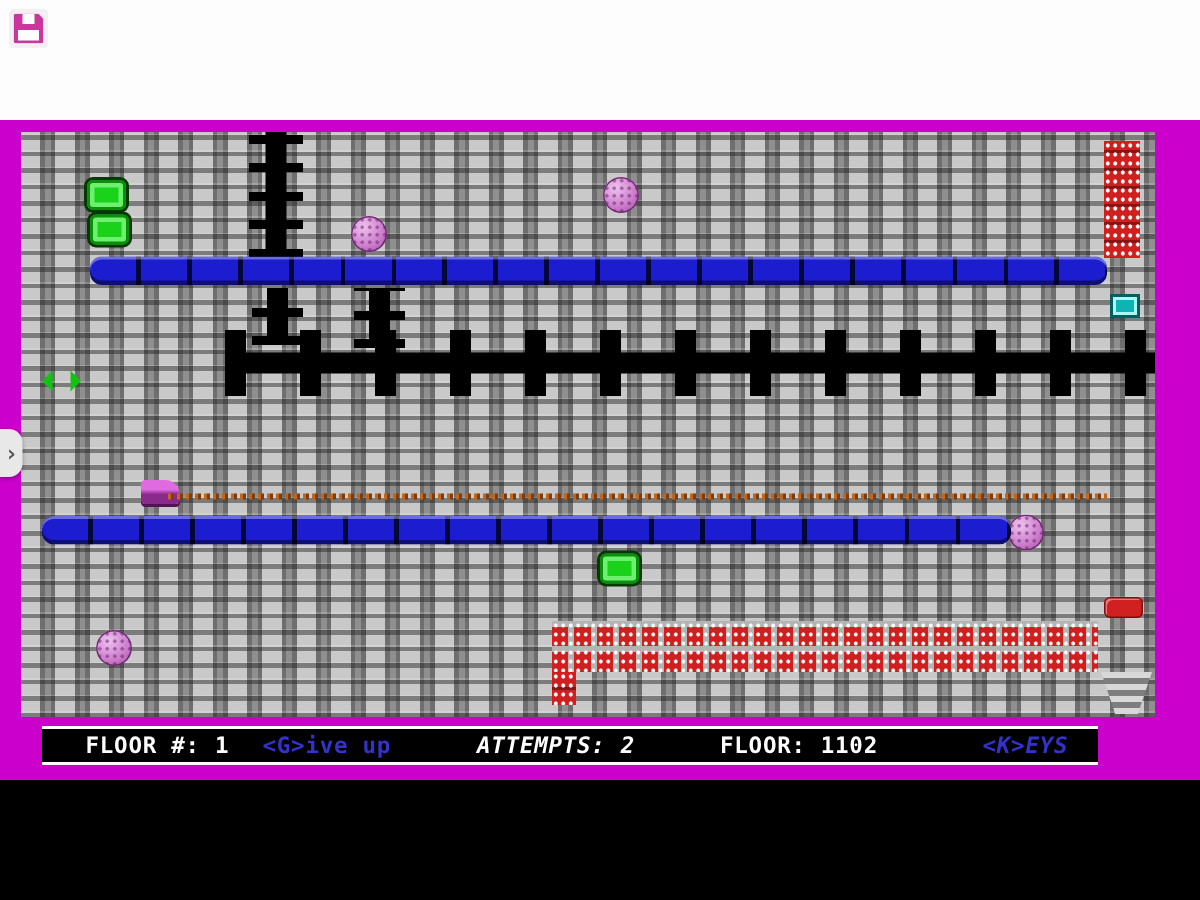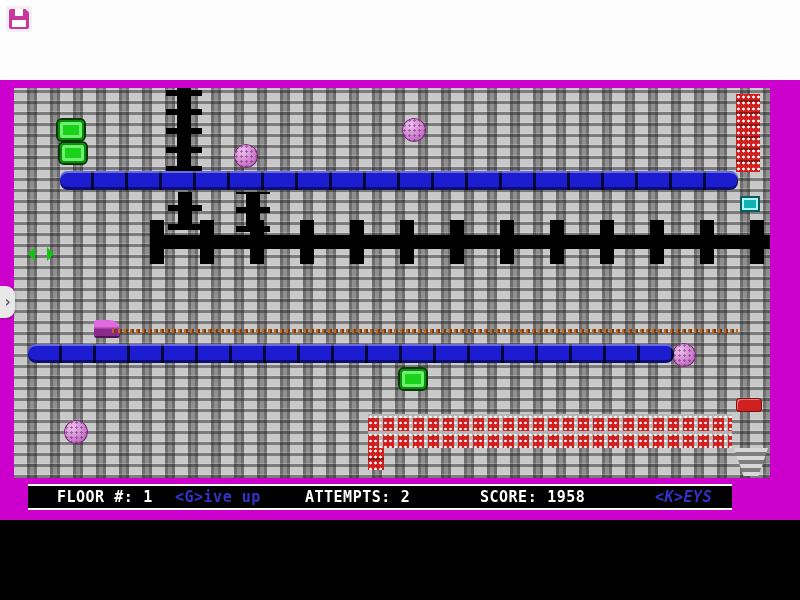--- a/index.html
+++ b/index.html
@@ -70,21 +70,21 @@
   .sp-monitor{background:#0fb3b3;border:2px solid #065f5f;box-sizing:border-box;
     box-shadow:inset 0 0 0 2px #aef5f5;}
 
   
   .status-bar{position:absolute;left:28px;top:404px;width:704px;height:26px;box-sizing:border-box;
     background:var(--status_bg,#000);border-top:2px solid #fff;border-bottom:2px solid #fff;}
   .st{position:absolute;top:50%;transform:translateY(-50%);font-weight:bold;font-size:15px;
       letter-spacing:.5px;color:var(--status_text,#fff);white-space:pre;}
   .st .val{margin-left:10px;}
   .hot{color:var(--status_hotkey,#3333cc);}
-  .pos-floor{left:29px;text-align:right;} .pos-giveup{left:147px;} .pos-attempts{left:277px;}
+  .pos-floor{left:29px;text-align:right;} .pos-giveup{left:147px;} .pos-attempts{left:290px;font-style:italic;}
   .pos-score{left:452px;} .pos-keys{left:627px;font-style:italic;}
 
   
   .footer-black{position:absolute;left:0;top:520px;width:800px;height:80px;background:#000;}
 </style>
 </head>
 <body>
 
 <div class="stage">
 
@@ -120,21 +120,21 @@
         <div class="sprite sp-red-item" style="left: 722px; top: 310px; width: 26px; height: 14px;"></div>
         <div class="sprite sp-fire-band" style="left: 354px; top: 326px; width: 364px; height: 34px;"></div>
         <div class="sprite sp-fire-small" style="left: 354px; top: 360px; width: 16px; height: 22px;"></div>
         <div class="sprite sp-funnel" style="left: 720px; top: 360px; width: 34px; height: 28px;"></div>
       </div>
 
     <div class="status-bar">
       <span class="st pos-floor"><span>FLOOR #:</span><span class="val">1</span></span>
       <span class="st hot pos-giveup">&lt;G&gt;ive up</span>
       <span class="st pos-attempts"><span>ATTEMPTS:</span><span class="val">2</span></span>
-      <span class="st pos-score"><span>SCORE:</span><span class="val">1958</span></span>
+      <span class="st pos-score"><span>FLOOR:</span><span class="val">1102</span></span>
       <span class="st hot pos-keys">&lt;K&gt;EYS</span>
     </div>
   </div>
 
   <div class="handle">
     <span class="chev">›</span>
   </div>
 
   <div class="footer-black"></div>
 

